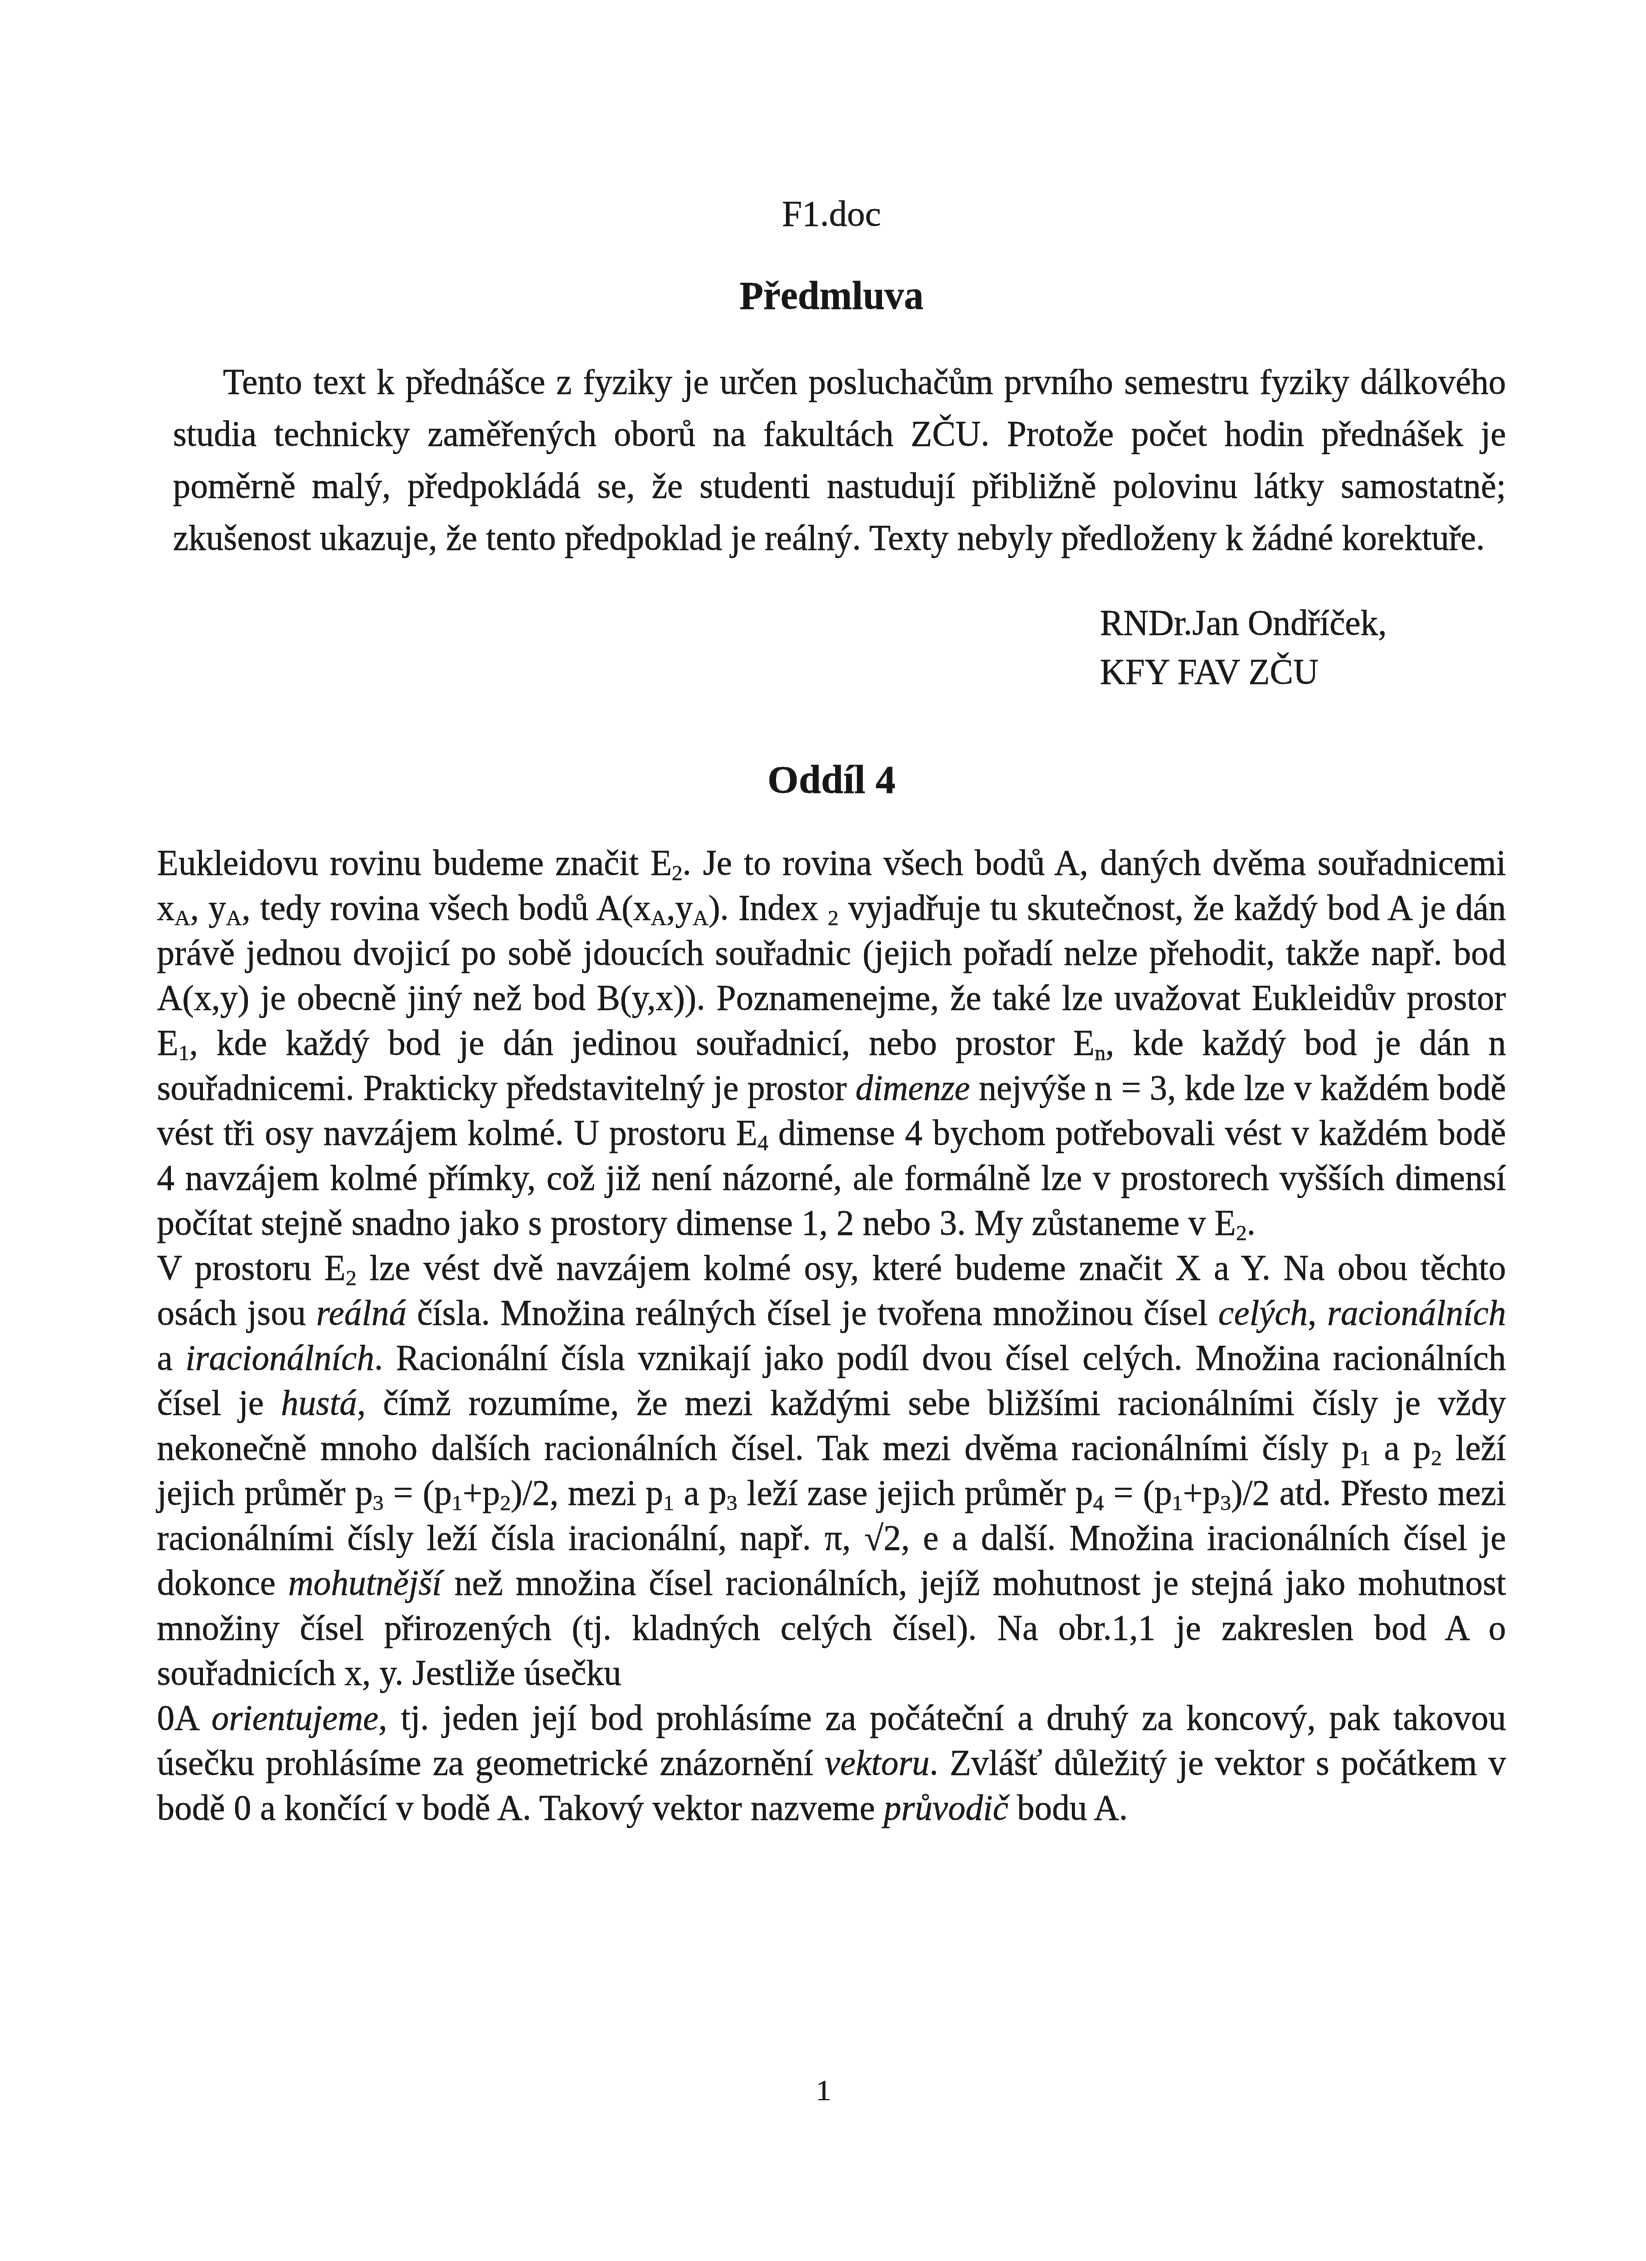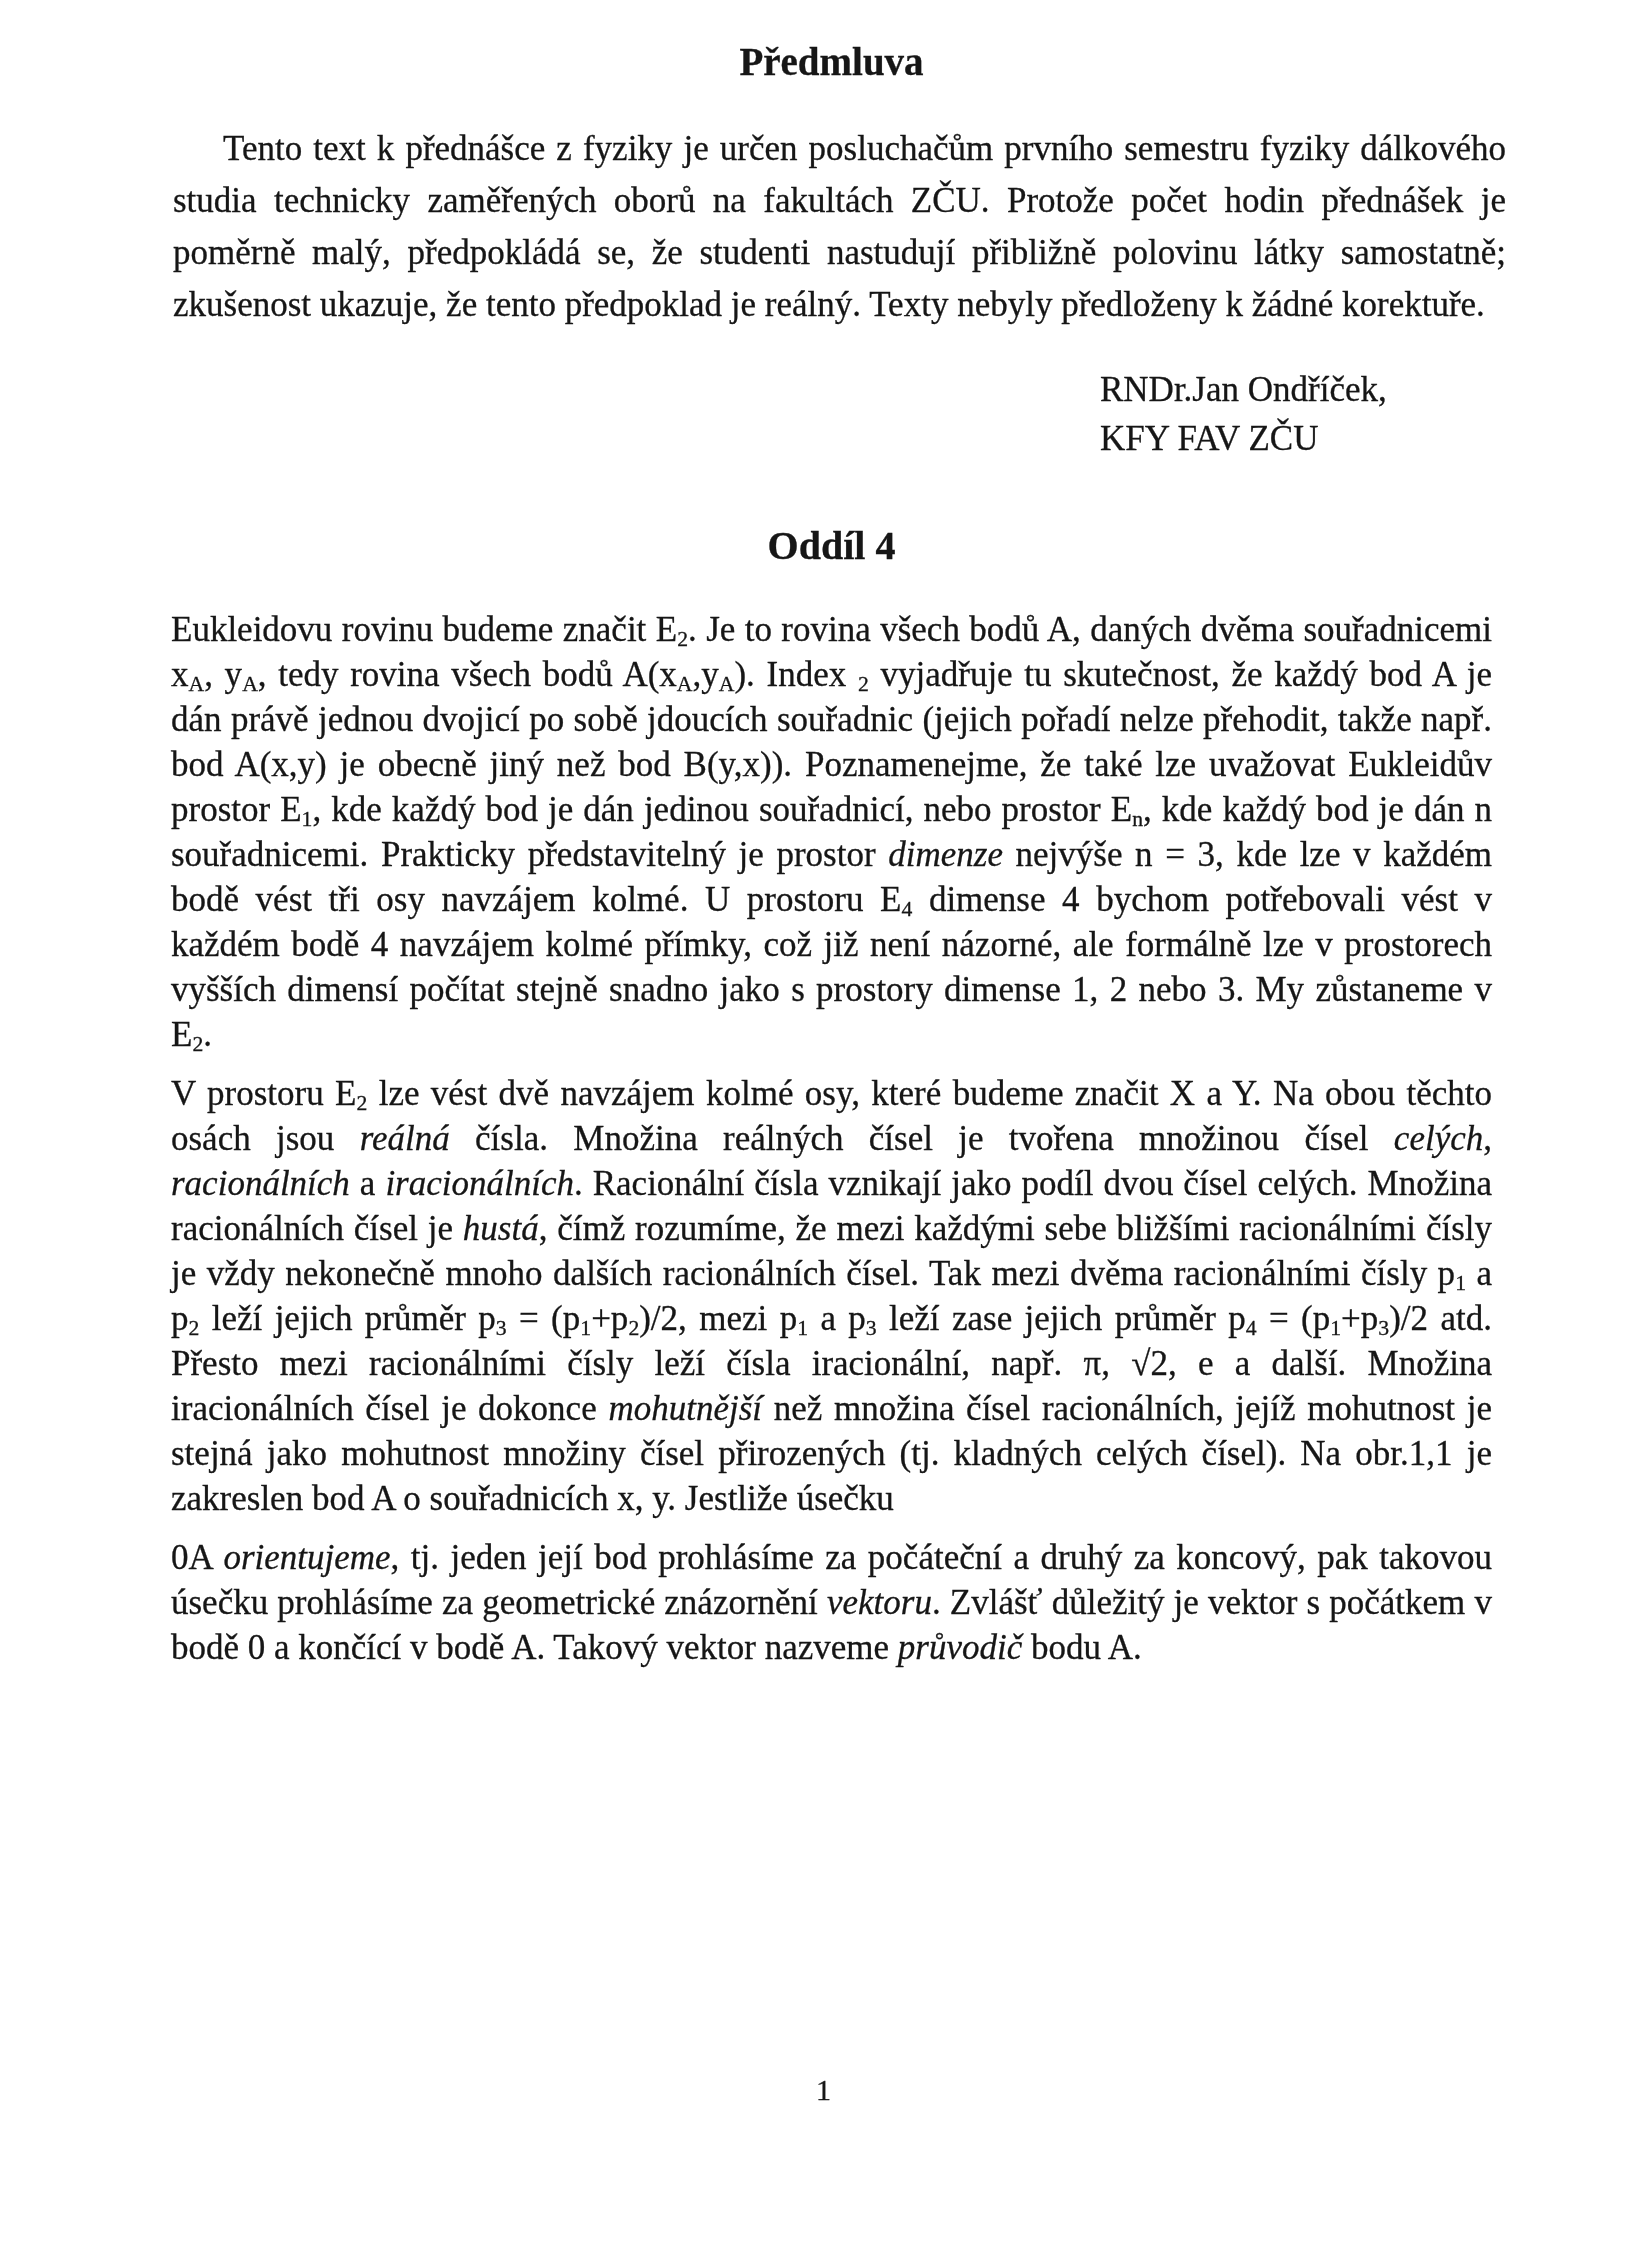--- a/index.html
+++ b/index.html
@@ -53,41 +53,42 @@
     font-weight: bold;
     font-size: 40px;
     line-height: 58px;
   }
   .body-text {
     margin-top: 32px;
     font-size: 35px;
     line-height: 45px;
     text-align: justify;
   }
-  .body-text p { margin: 14px; }
+  .body-text p { margin: 0; }
   sub {
     font-size: 0.62em;
     line-height: 0;
     vertical-align: -0.22em;
   }
   .page-number {
     position: absolute;
     left: 0;
     top: 2073px;
     width: 100%;
     text-align: center;
     font-size: 30px;
   }
 </style>
 </head>
 <body>
 
 <div class="page">
   <div class="content">
 
+    <div class="doc-title">F1.doc</div>
 
     <h1 class="preface-heading">Předmluva</h1>
 
     <p class="preface-paragraph">Tento text k přednášce z fyziky je určen posluchačům prvního semestru fyziky dálkového studia technicky zaměřených oborů na fakultách ZČU. Protože počet hodin přednášek je poměrně malý, předpokládá se, že studenti nastudují přibližně polovinu látky samostatně; zkušenost ukazuje, že tento předpoklad je reálný. Texty nebyly předloženy k žádné korektuře.</p>
 
     <div class="signature">
       <div>RNDr.Jan Ondříček,</div>
       <div>KFY FAV ZČU</div>
     </div>
 

